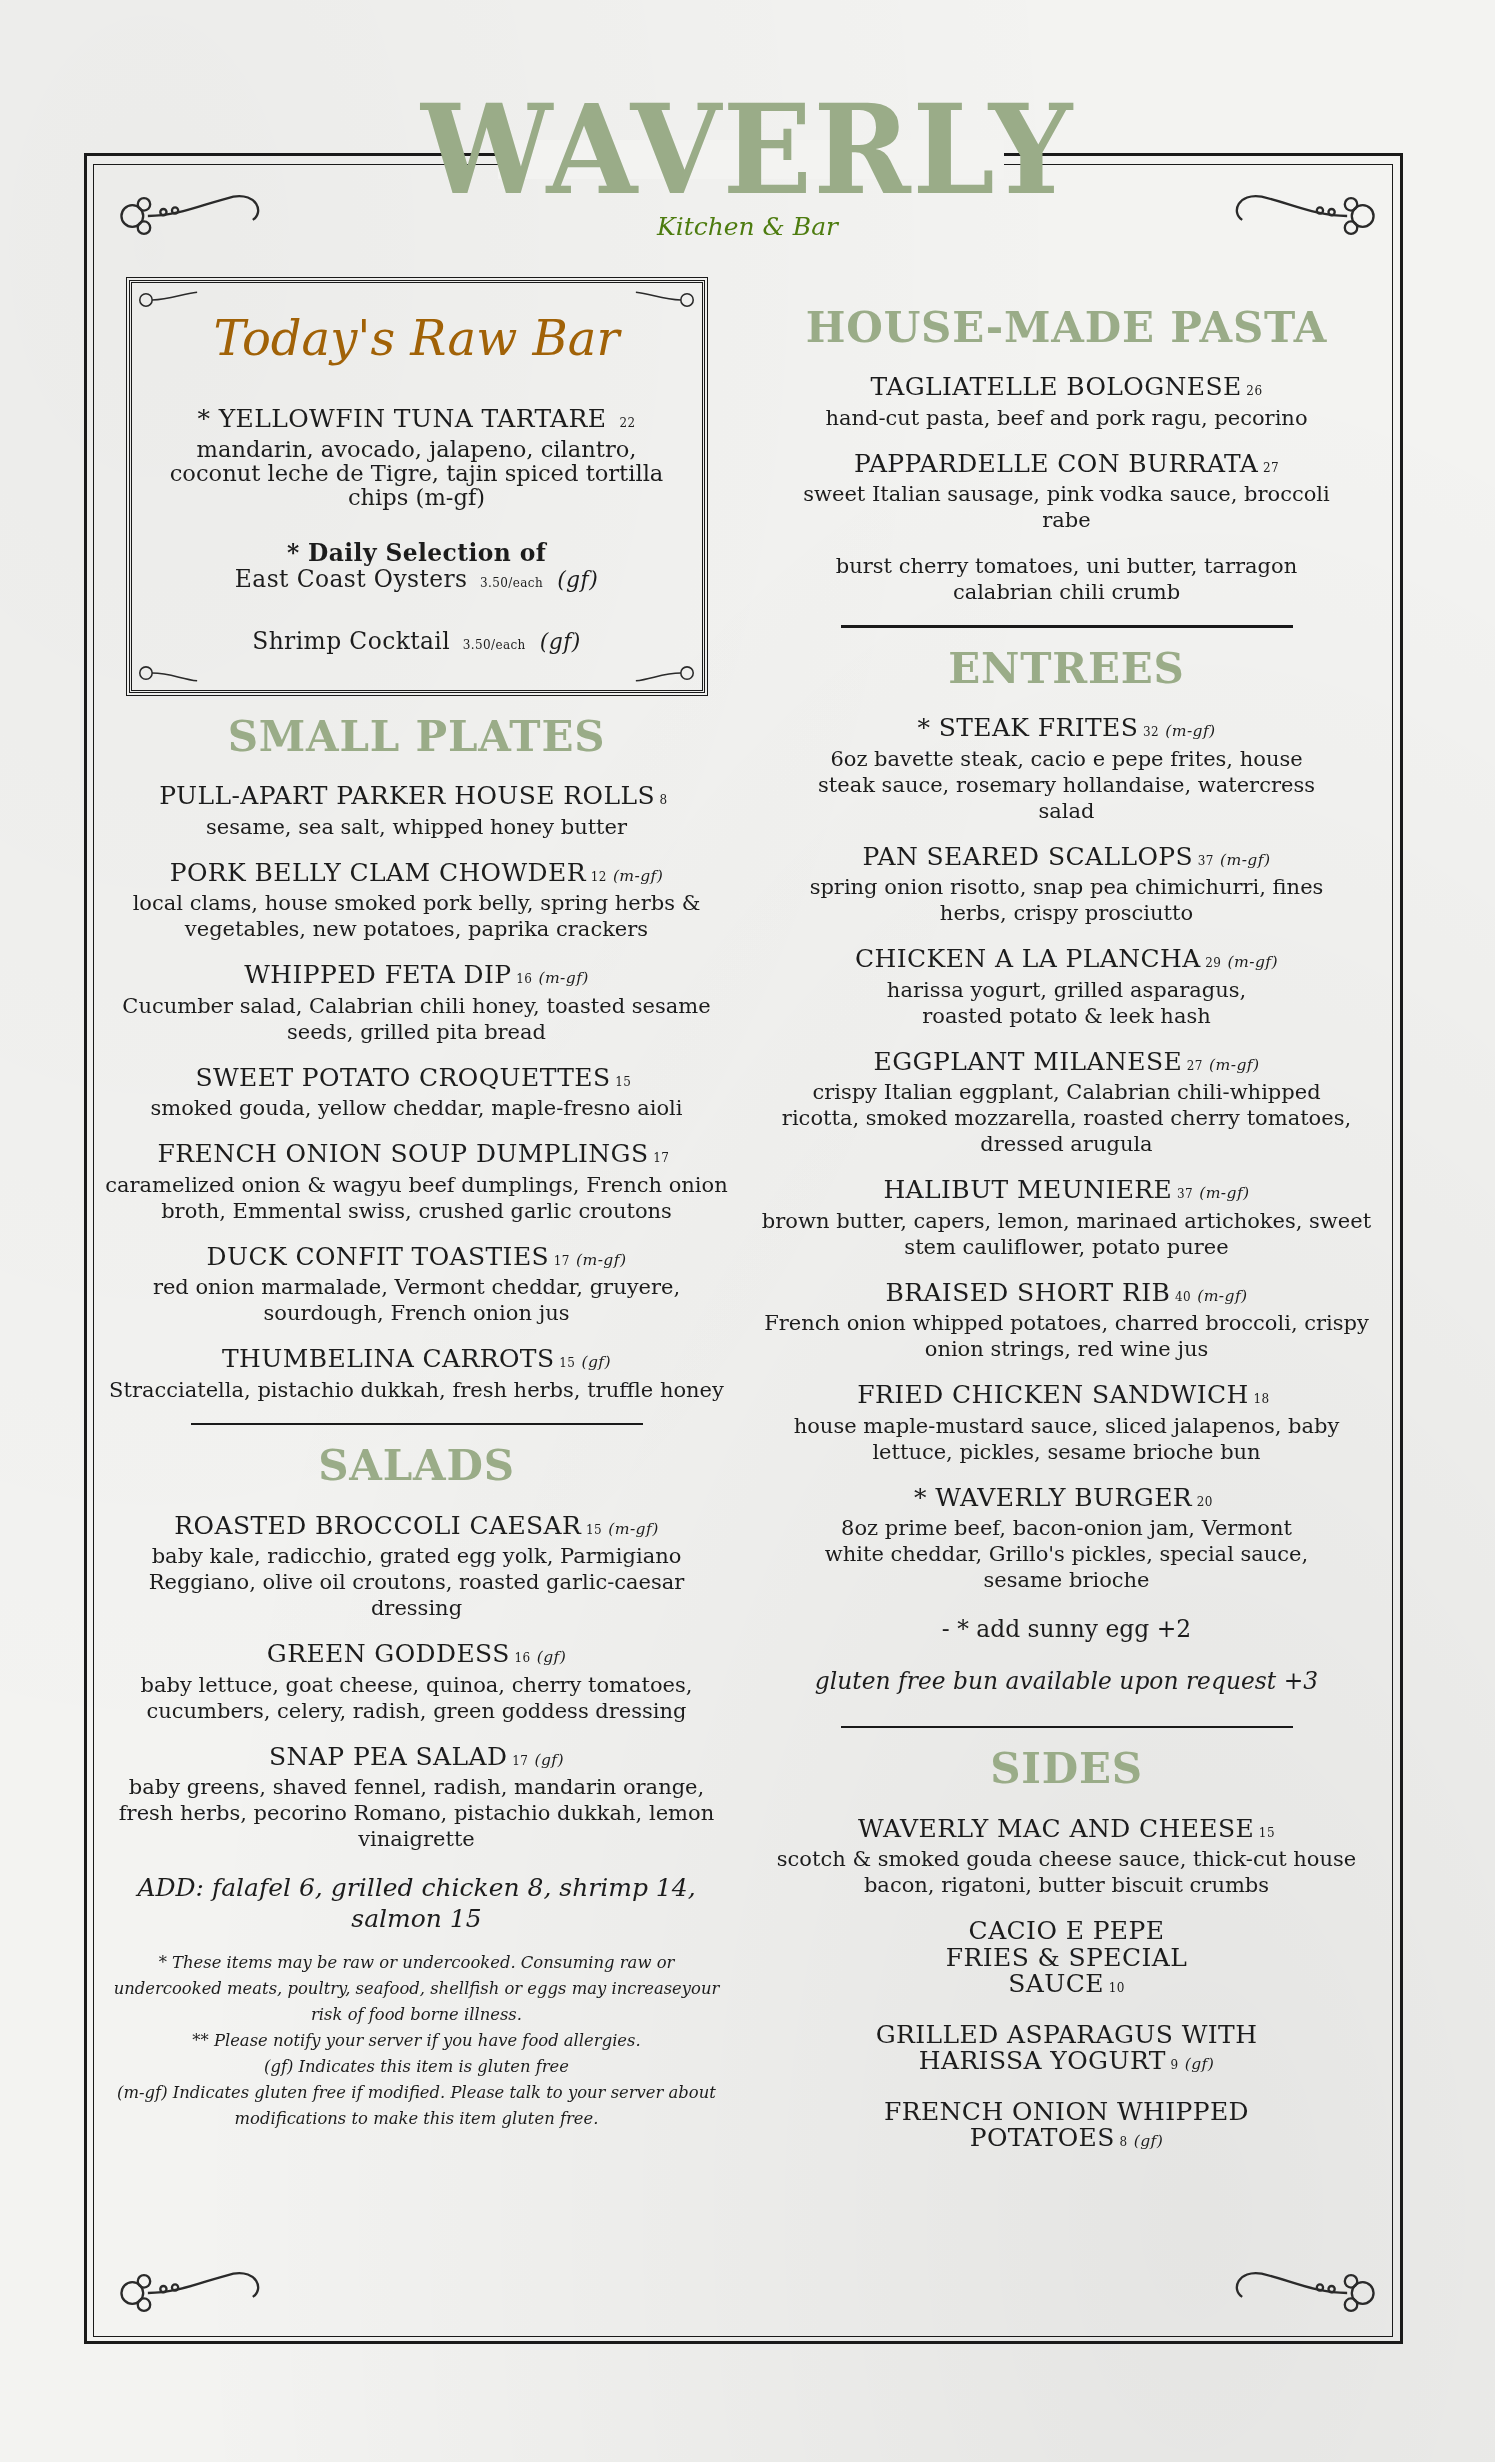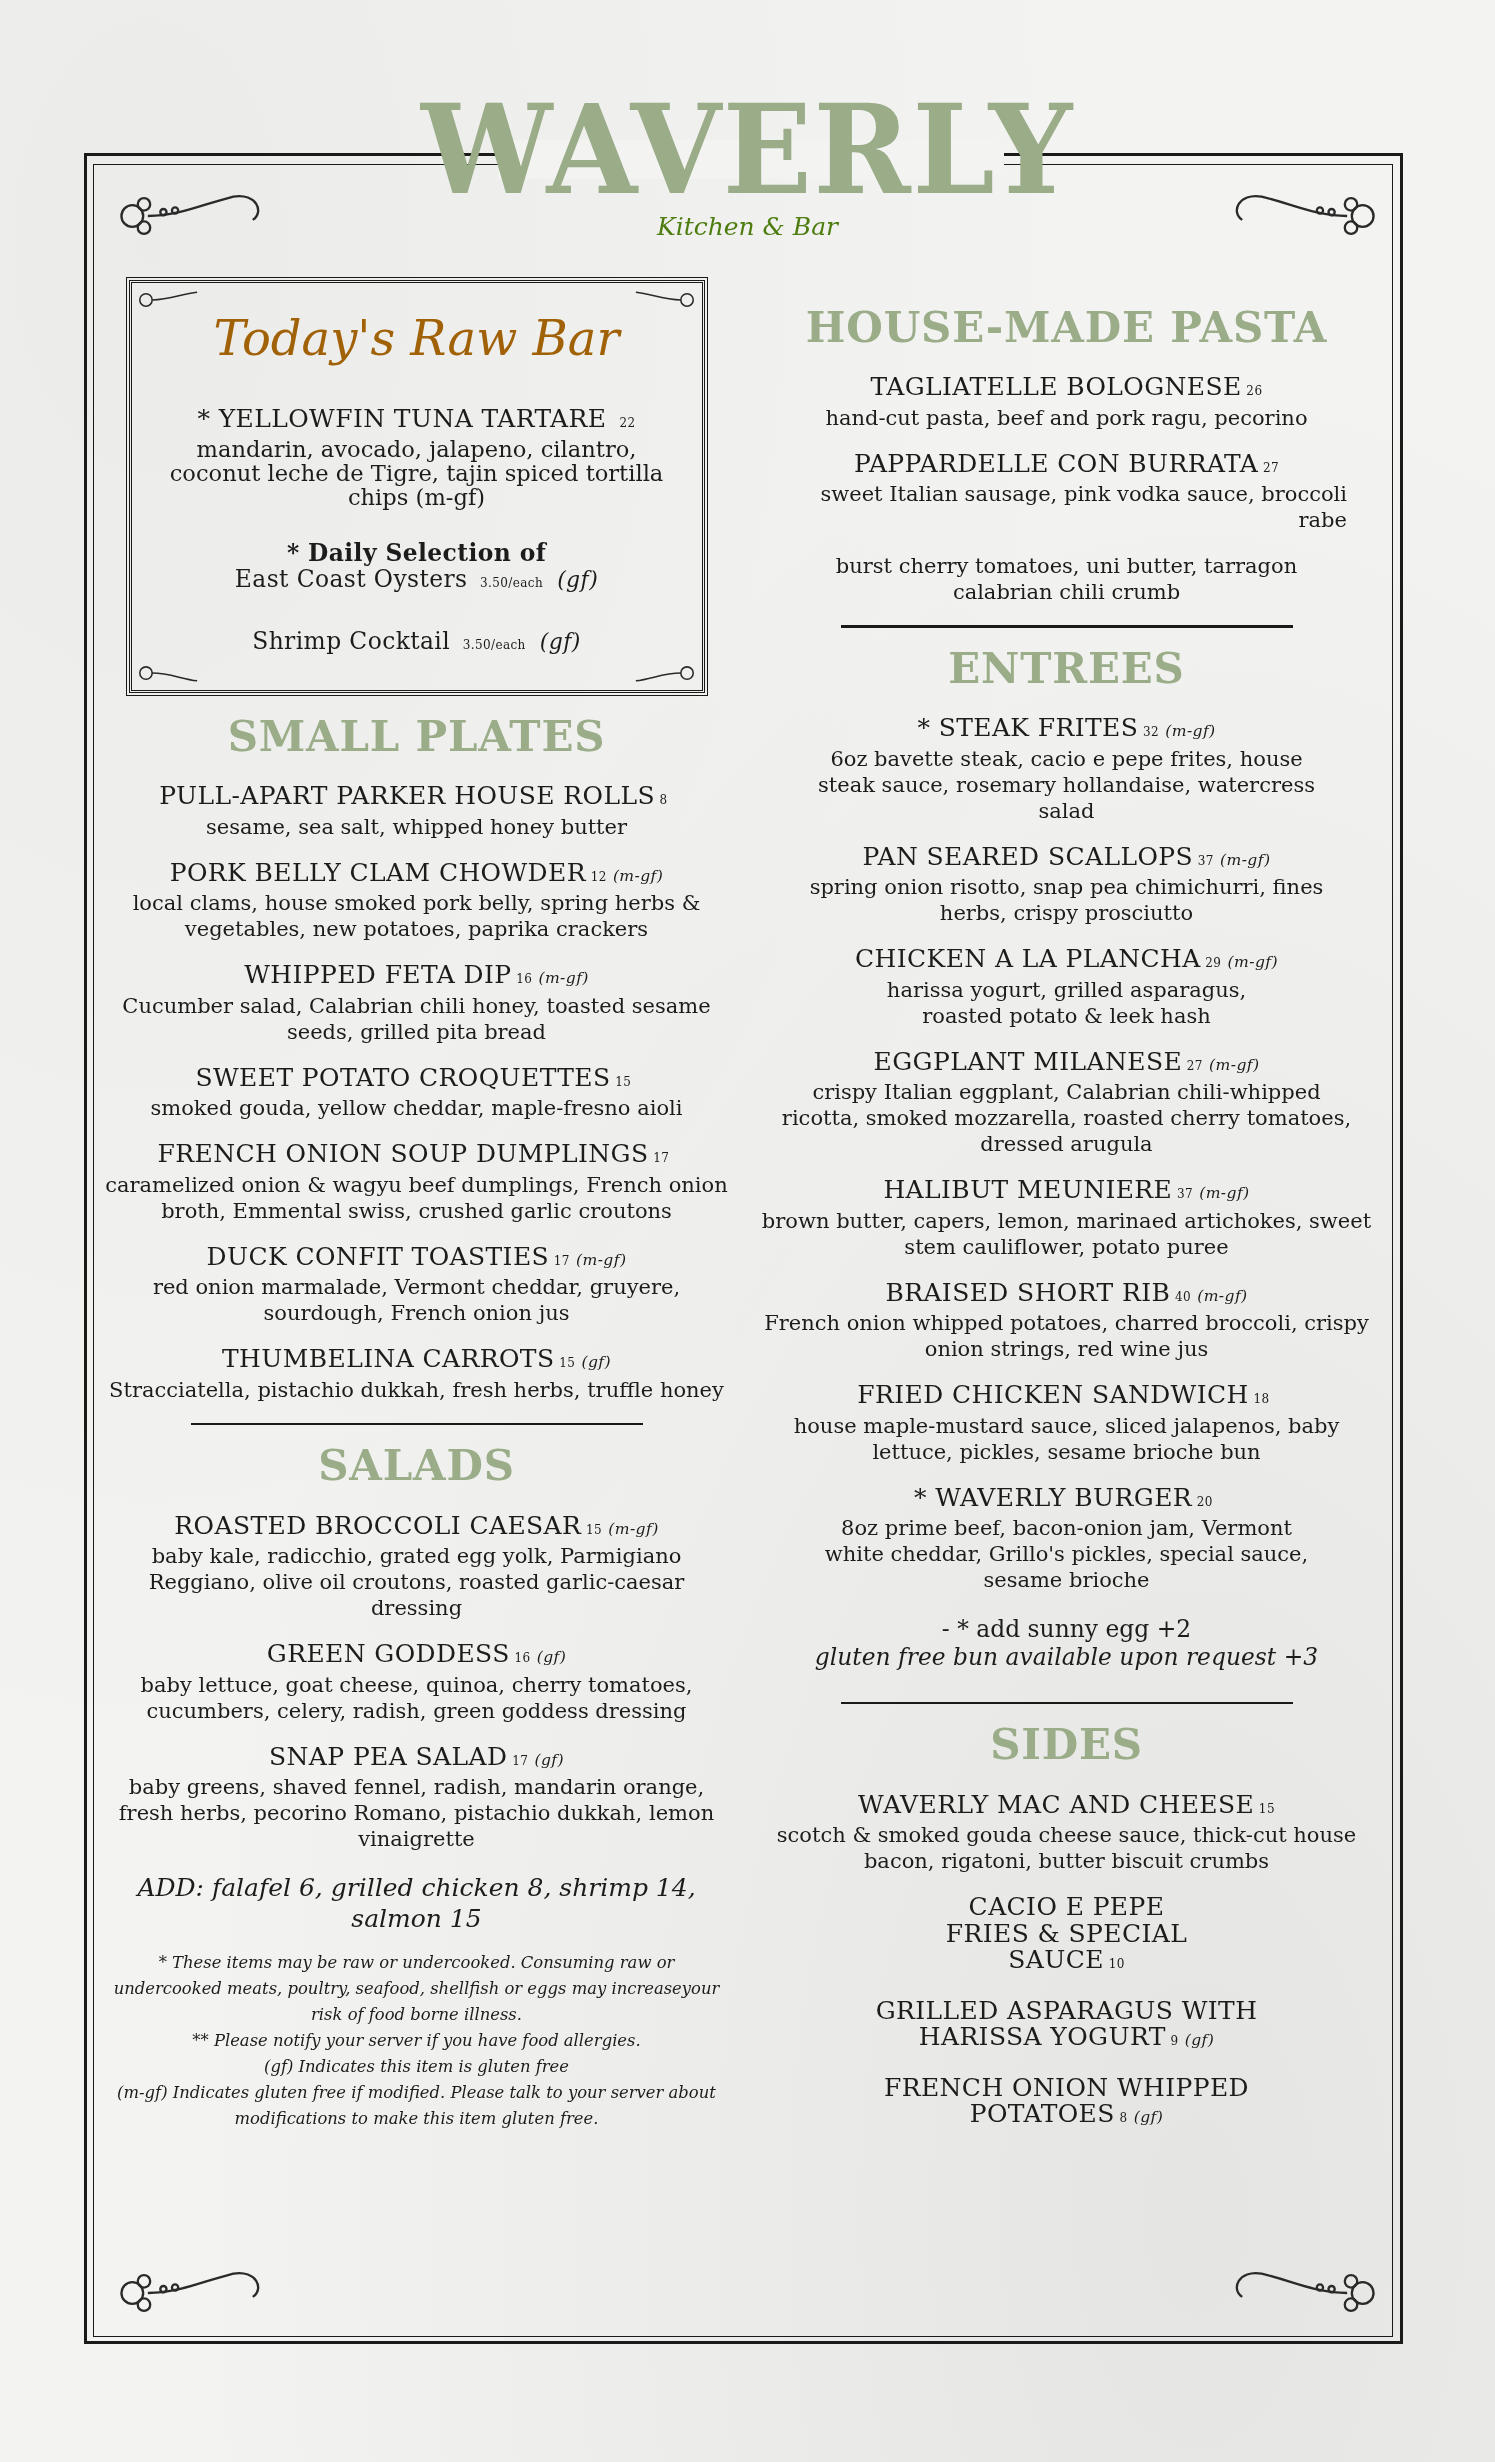--- a/index.html
+++ b/index.html
@@ -70,21 +70,21 @@
   }
   .item-price { font-size: 12px; margin-left: 4.7px; }
   .item-tag { font-size: 15.6px; font-style: italic; margin-left: 6.2px; }
   .item-desc { font-size: 21px; line-height: 26px; }
   .divider {
     width: 452px; height: 2.3px; background: #1a1a1a; margin: 7.8px auto 11px;
   }
   .add-on { font-style: italic; font-size: 25px; line-height: 31px; margin: 11px 0 15.6px; }
   .note { font-style: italic; font-size: 16.4px; line-height: 26px; }
   .burger-extra { font-size: 23.4px; line-height: 28px; margin-top: 22px; }
-  .burger-extra .italic { font-style: italic; }
+  .burger-extra .italic { font-style: italic; margin-top: 24px; }
 </style>
 </head>
 <body>
 
 <div class="frame-outer"></div>
 <div class="frame-inner"></div>
 <div class="header-gap"></div>
 
 <div class="logo">WAVERLY</div>
 <div class="tagline">Kitchen &amp; Bar</div>
@@ -259,21 +259,21 @@
 <div class="col col-right">
 
   <div class="section-title" style="margin-top:0;">HOUSE-MADE PASTA</div>
   <div>
     <div class="item">
         <div class="item-name"><span>TAGLIATELLE BOLOGNESE</span><span class="item-price">26</span></div>
         <div class="item-desc">hand-cut pasta, beef and pork ragu, pecorino</div>
       </div>
     <div class="item">
         <div class="item-name"><span>PAPPARDELLE CON BURRATA</span><span class="item-price">27</span></div>
-        <div class="item-desc" style="padding:0 31px;text-align:right;">sweet Italian sausage, pink vodka sauce, broccoli rabe</div>
+        <div class="item-desc" style="padding:0 31px;">sweet Italian sausage, pink vodka sauce, broccoli rabe</div>
       </div>
     <div class="item">
         <div class="item-desc" style="padding:0 31px;">burst cherry tomatoes, uni butter, tarragon calabrian chili crumb</div>
       </div>
   </div>
 
   <div class="divider"></div>
 
   <div class="section-title">ENTREES</div>
   <div>

